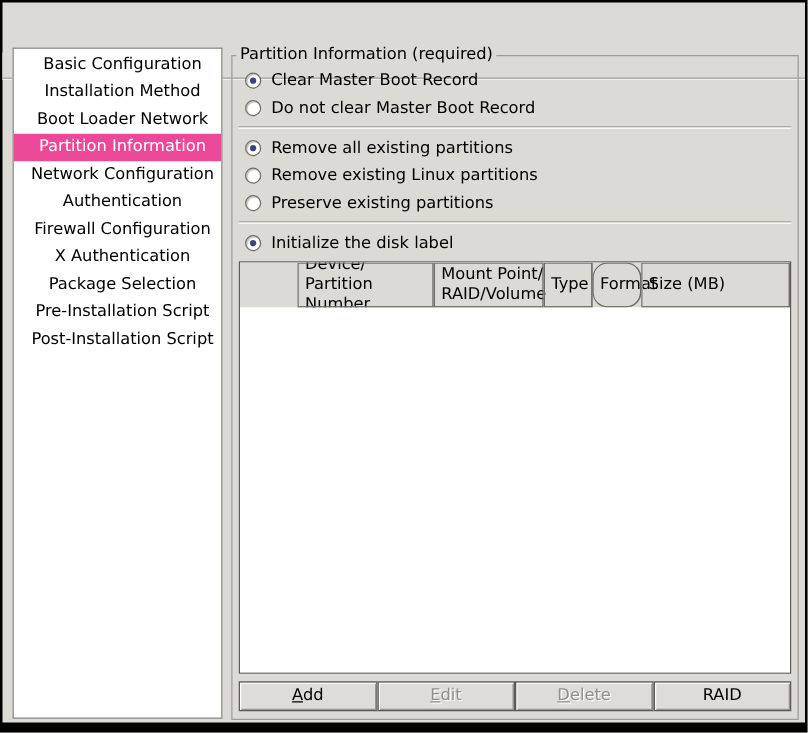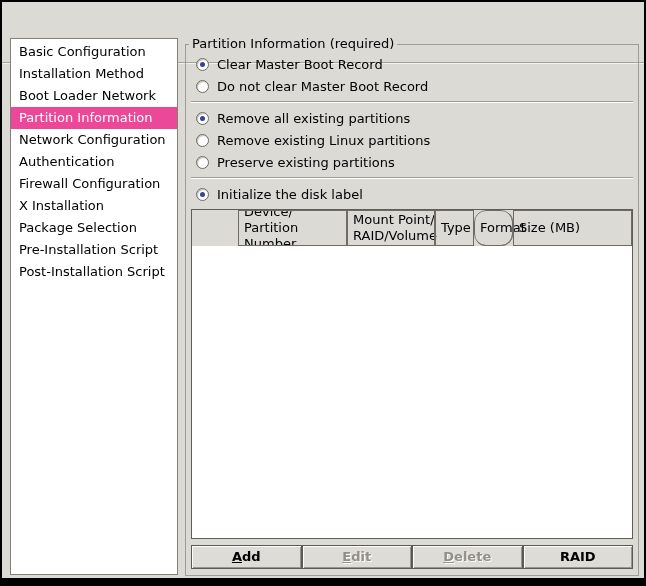--- a/index.html
+++ b/index.html
@@ -26,21 +26,21 @@
   }
   .menu-item { padding:2px 8px; cursor:default; }
   
   .sidebar {
     position:absolute; left:8px; top:36px; width:168px; height:537px;
     background:#fff; border:1px solid #828078;
     padding-top:2px; overflow:hidden;
   }
   .side-item {
     height:22px; line-height:22px; padding-left:8px;
-    white-space:nowrap; cursor:default;
+    white-space:nowrap; cursor:default;text-align:center;
   }
   .side-item.selected { background:#ec4899; color:#fff; }
   
   .panel {
     position:absolute; left:183px; top:42px; width:454px; height:532px;
     border:1px solid #9e9c96;
     padding:8px 5px 6px 5px;
     display:flex; flex-direction:column;
   }
   .panel-legend {
@@ -73,21 +73,21 @@
     display:flex; align-items:center;
     border:1px solid; border-color:#fff #8a8781 #8a8781 #fff;
     outline:1px solid #6e6b64; outline-offset:-1px;
     height:36px; line-height:16px;
   }
   .th.c0 { width:109px;margin-left:46px; } .th.c1 { width:88px; }
   .th.c2 { width:39px; } .th.c3 { width:39px;border-radius:12px; }
   .th.c4 { flex:1; }
   .tbody { flex:1; background:#fff; }
   
-  .btn-row { display:flex; margin-top:6px; flex:none;font-weight:bold; }
+  .btn-row { display:flex; margin-top:6px; flex:none; }
   .btn {
     flex:1; height:24px;
     background:#dedcd7;
     border:1px solid #5c5a55;
     box-shadow:inset 1px 1px 0 #fff, inset -1px -1px 0 #98958e;
     font-family:inherit; font-size:13px; color:#000;
     text-align:center; line-height:22px; cursor:default;
   }
   .btn.disabled { color:#928f89; text-shadow:1px 1px 0 #fff; }
   u { text-decoration:underline; }
@@ -103,21 +103,21 @@
   </div>
 
   <div class="sidebar">
     <div class="side-item">Basic Configuration</div>
     <div class="side-item">Installation Method</div>
     <div class="side-item">Boot Loader Network</div>
     <div class="side-item selected">Partition Information</div>
     <div class="side-item">Network Configuration</div>
     <div class="side-item">Authentication</div>
     <div class="side-item">Firewall Configuration</div>
-    <div class="side-item">X Installation</div>
+    <div class="side-item">X Authentication</div>
     <div class="side-item">Package Selection</div>
     <div class="side-item">Pre-Installation Script</div>
     <div class="side-item">Post-Installation Script</div>
   </div>
 
   <div class="panel">
     <span class="panel-legend">Partition Information (required)</span>
 
     <div class="radio-row">
       <span class="radio-circle on">

